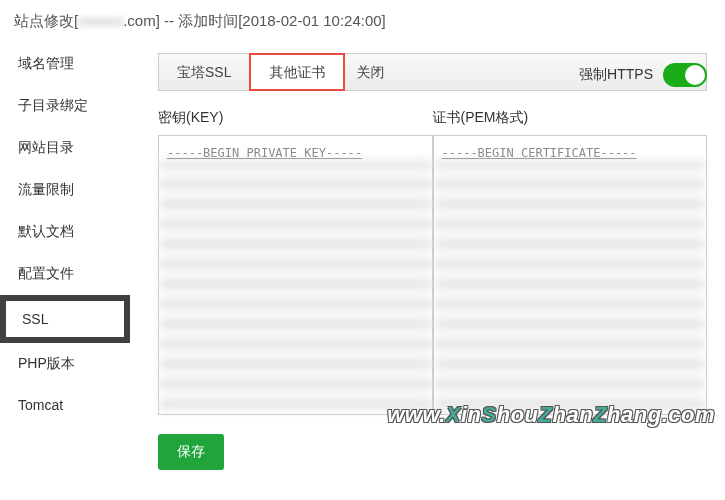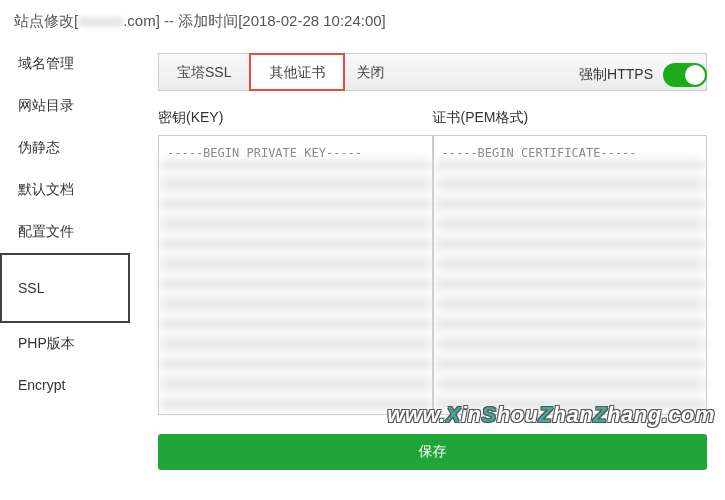--- a/index.html
+++ b/index.html
@@ -2,59 +2,60 @@
 <html><head>
   <meta charset="utf-8">
   <style>
     * { box-sizing: border-box; margin: 0; padding: 0; }
     body { font-family: "Microsoft YaHei", Arial, sans-serif; font-size: 14px; color: #333; background: #fff; width: 725px; }
     .header { padding: 12px 14px; font-size: 15px; color: #555; }
     .blur { filter: blur(3px); color: #aaa; }
     .container { display: flex; }
     .sidebar { width: 130px; }
     .sidebar-item { padding: 12px 18px; cursor: pointer; }
-    .sidebar-item.active { border: 2px solid #404040; padding: 25px 16px; }
+    .sidebar-item.active { border: 6px solid #404040; padding: 10px 16px; }
     .main { flex: 1; padding: 10px 18px 10px 28px; position: relative; }
     .tabs { display: flex; border: 1px solid #ccc; background: linear-gradient(#f9f9f9,#ececec); height: 38px; margin-bottom: 18px; }
     .tab { padding: 0 18px; line-height: 36px; border-right: 1px solid #ccc; cursor: pointer; color: #444; }
     .tab.active { background: #fff; border: 2px solid #e74c3c; margin: -1px; line-height: 34px; }
     .tab:last-child { border-right: none; padding-left: 12px; }
     .right-ctrl { position: absolute; right: 18px; top: 20px; display: flex; align-items: center; gap: 10px; }
     .toggle { width: 44px; height: 24px; background: #1aad19; border-radius: 12px; position: relative; cursor: pointer; }
     .toggle::after { content: ""; position: absolute; width: 20px; height: 20px; background: #fff; border-radius: 50%; top: 2px; right: 2px; }
     .fields { display: flex; gap: 0; }
     .field { flex: 1; }
     .field-label { margin-bottom: 8px; display: block; }
-    textarea { width: 100%; height: 280px; border: 1px solid #ccc; padding: 8px; font-family: monospace; font-size: 12px; color: #888; resize: none; line-height: 1.6; }
+    textarea { width: 100%; height: 280px; border: 1px solid #ccc; padding: 8px; font-family: monospace; font-size: 12px; color: #888; resize: none; line-height: 1.6; text-decoration: underline; }
     .ta-wrap { position: relative; }
     .blur-overlay { position: absolute; inset: 25px 2px 8px 2px; background: repeating-linear-gradient(0deg, #ddd 0px, #ddd 12px, transparent 12px, transparent 20px); filter: blur(4px); opacity: 0.7; pointer-events: none; }
-    .actions { margin-top: 16px; display: flex; gap: 4px; flex-direction: column; }
+    .actions { margin-top: 16px; display: flex; gap: 4px; }
     .btn { padding: 8px 18px; border-radius: 3px; font-size: 14px; cursor: pointer; border: 1px solid transparent; }
     .btn-primary { background: #20a53a; color: #fff; }
     .btn-default { background: #fff; color: #333; border-color: #ccc; }
     .watermark { position: absolute; right: 10px; bottom: 52px; font-size: 22px; font-style: italic; font-weight: bold; color: #fff; text-shadow: -1px -1px 0 #555, 1px -1px 0 #555, -1px 1px 0 #555, 1px 1px 0 #555; pointer-events: none; letter-spacing: 0.5px; }
     .watermark .x, .watermark .s, .watermark .z, .watermark .z2 { color: #4a9; }
   </style>
 </head>
 <body>
 
 <div class="header">
-  <span>站点修改[</span><span class="blur">xxxxxx</span><span>.com] -- 添加时间[2018-02-28 10:24:00]</span>
+  <span>站点修改[</span><span class="blur">xxxxxx</span><span>.com] -- 添加时间[2018-02-01 10:24:00]</span>
 </div>
 
 <div class="container">
   <div class="sidebar">
     <div class="sidebar-item"><span>域名管理</span></div>
+    <div class="sidebar-item"><span>子目录绑定</span></div>
     <div class="sidebar-item"><span>网站目录</span></div>
-    <div class="sidebar-item"><span>伪静态</span></div>
+    <div class="sidebar-item"><span>流量限制</span></div>
     <div class="sidebar-item"><span>默认文档</span></div>
     <div class="sidebar-item"><span>配置文件</span></div>
     <div class="sidebar-item active"><span>SSL</span></div>
     <div class="sidebar-item"><span>PHP版本</span></div>
-    <div class="sidebar-item"><span>Encrypt</span></div>
+    <div class="sidebar-item"><span>Tomcat</span></div>
   </div>
 
   <div class="main">
     <div class="tabs">
       <div class="tab"><span>宝塔SSL</span></div>
       <div class="tab active"><span>其他证书</span></div>
       <div class="tab"><span>关闭</span></div>
     </div>
 
     <div class="right-ctrl">

